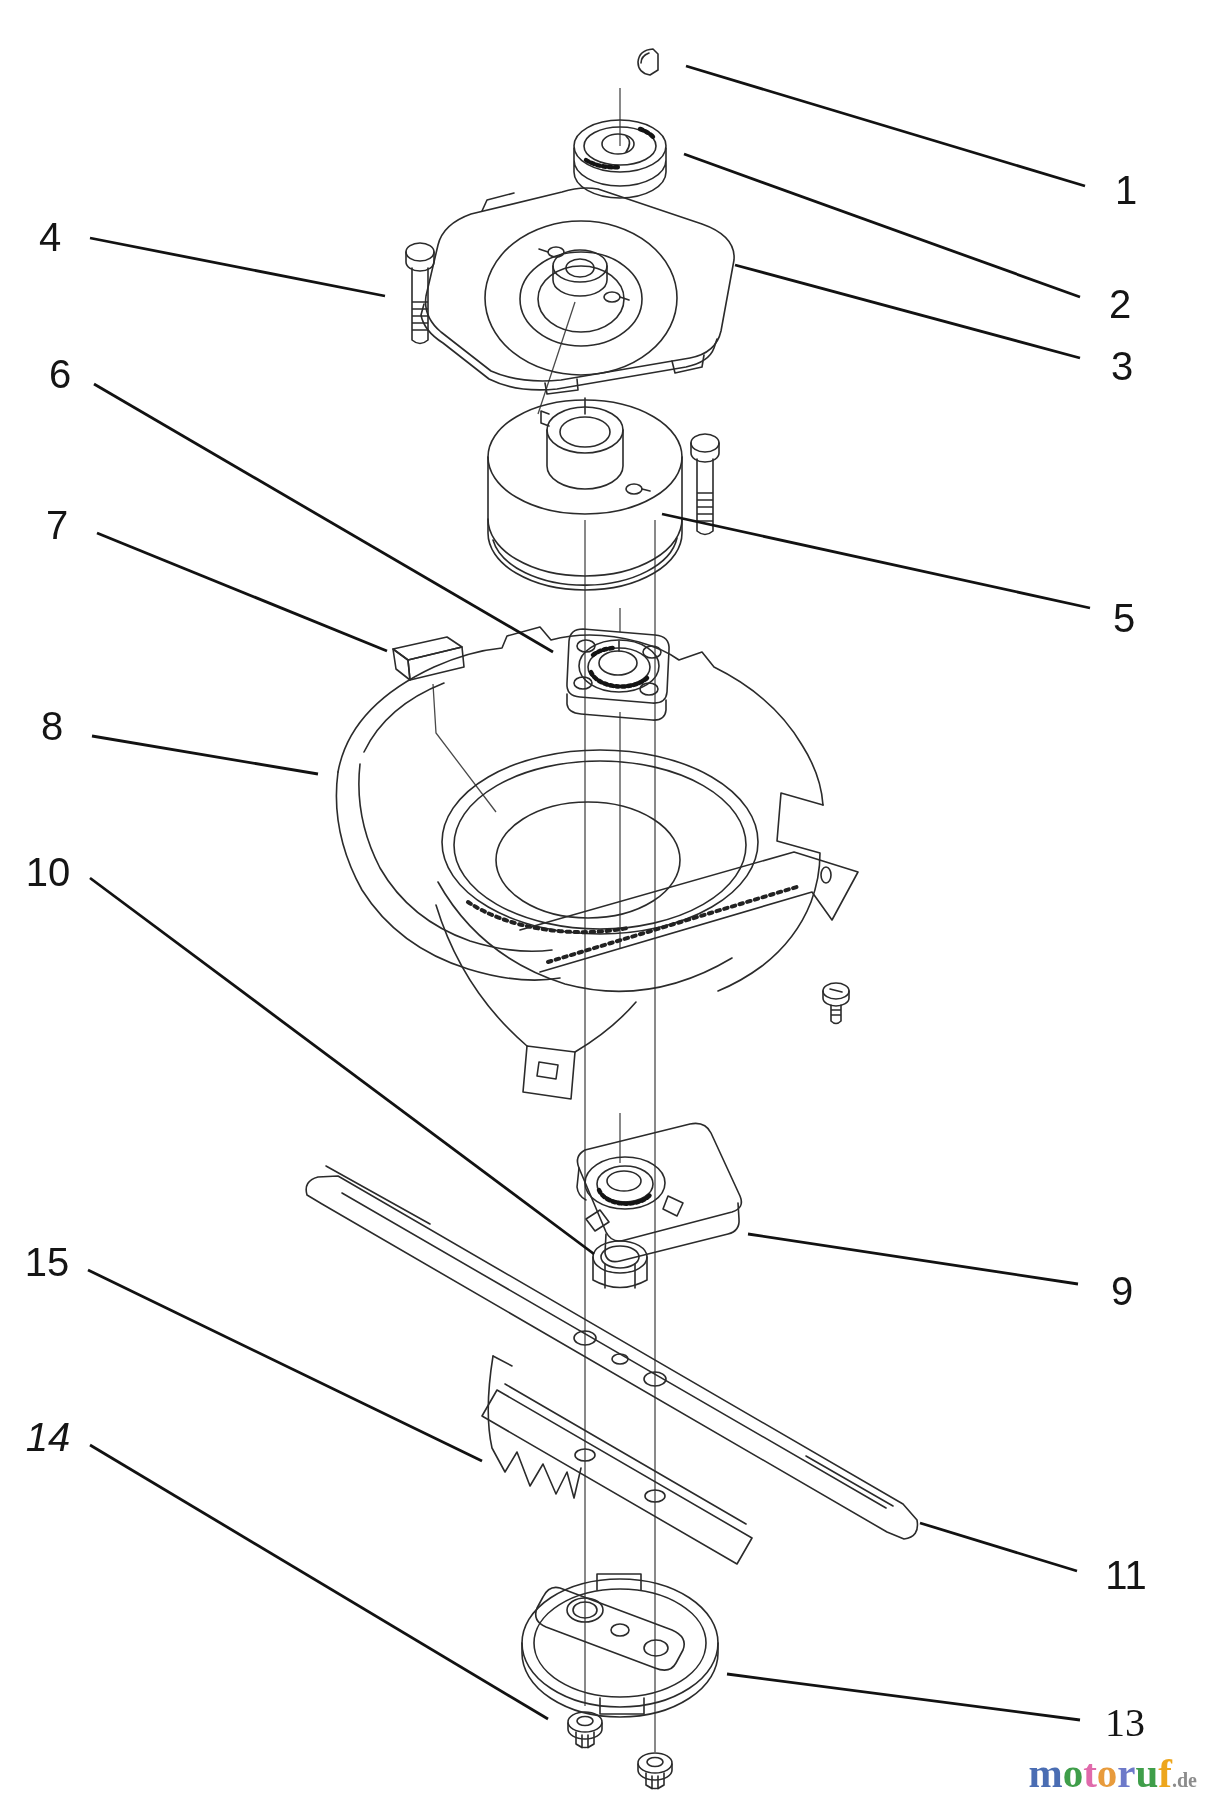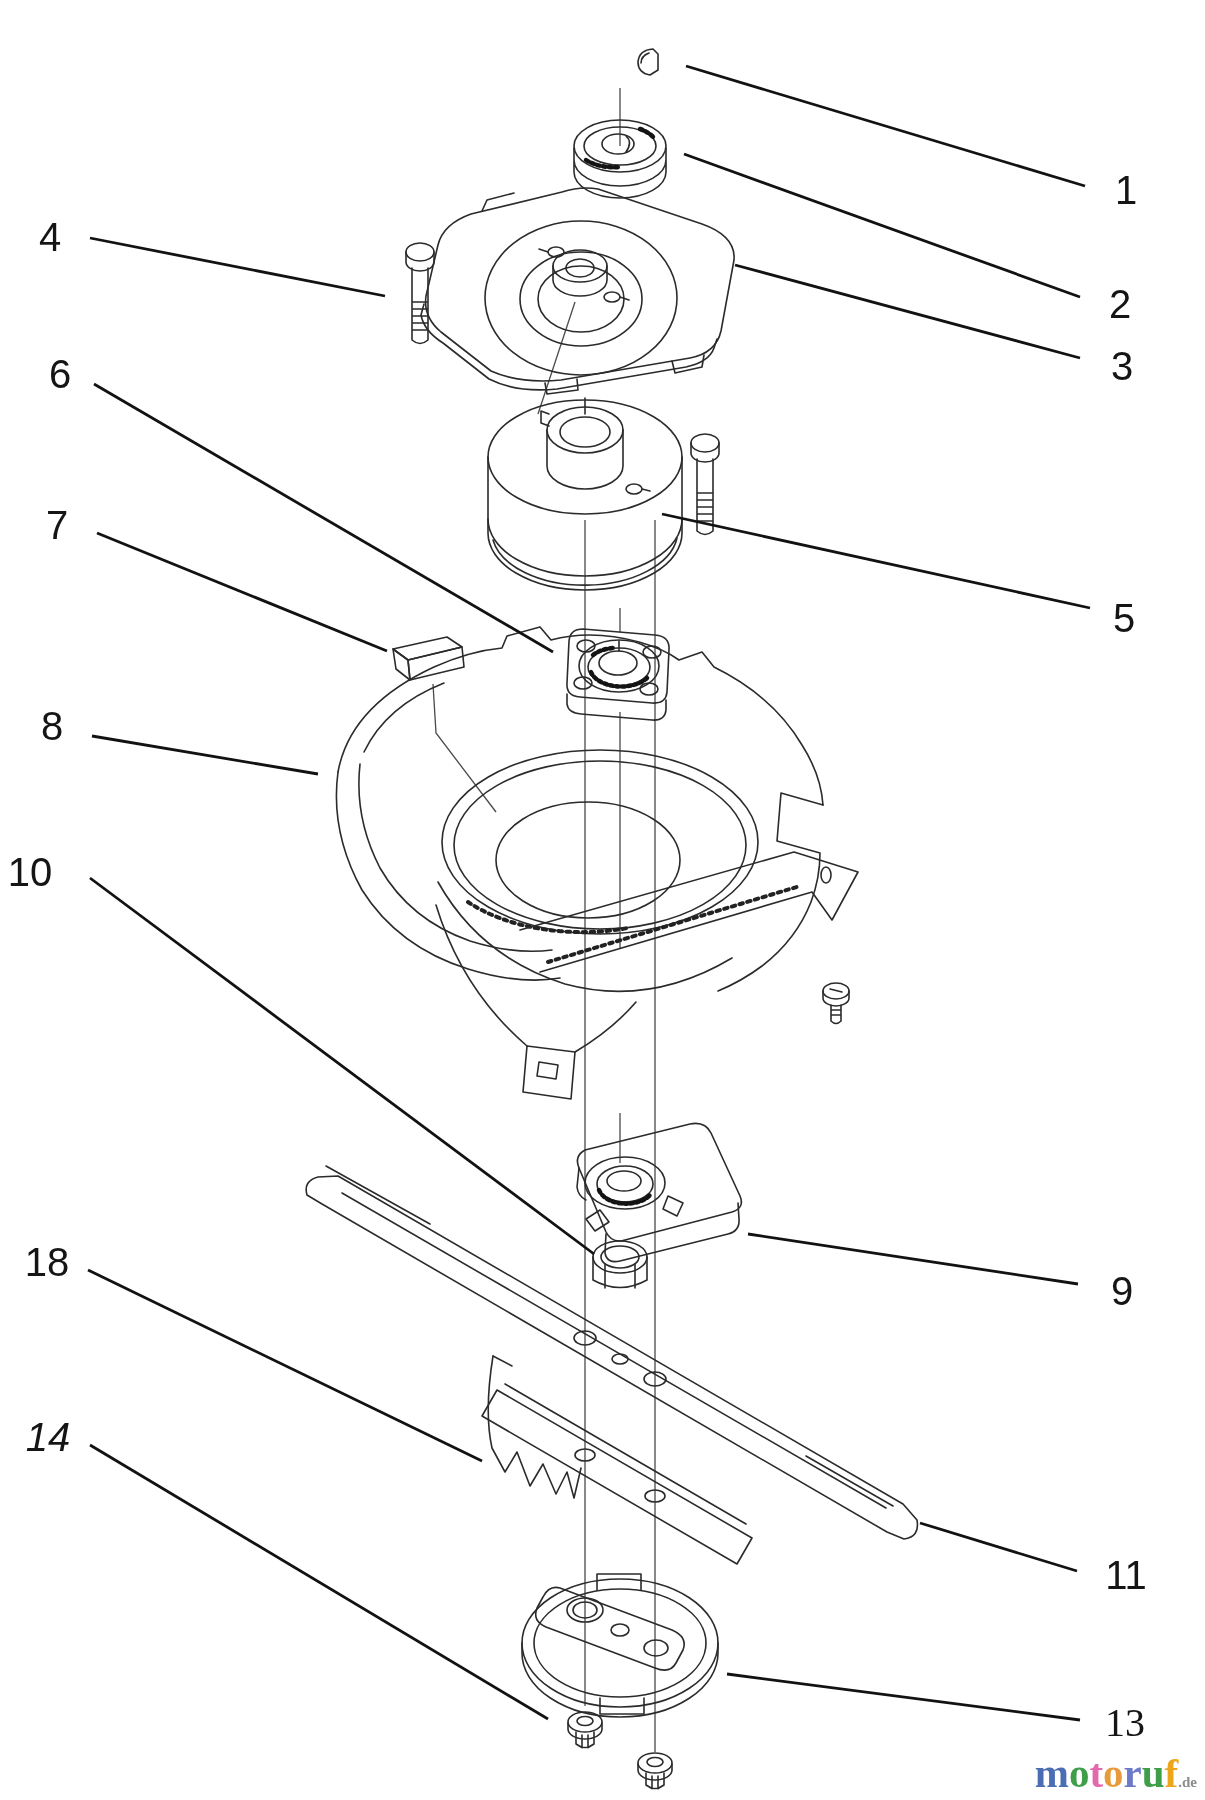--- a/index.html
+++ b/index.html
@@ -8,21 +8,21 @@
   #art{position:absolute;left:0;top:0;}
   .part{fill:none;stroke:#2b2b2b;stroke-width:1.6;stroke-linecap:round;stroke-linejoin:round;}
   .axis{fill:none;stroke:#4a4a4a;stroke-width:1.3;}
   .hatch{fill:none;stroke:#141414;stroke-width:4.5;stroke-dasharray:3,3;}
   .dashtex{fill:none;stroke:#222;stroke-width:4;stroke-dasharray:3.5,4.5;}
   .leader{stroke:#121212;stroke-width:2.8;}
   .callout{position:absolute;transform:translate(-50%,-50%);
            font-size:40px;color:#151515;line-height:1;}
   #logo{position:absolute;right:8px;bottom:6px;
         font-family:"Liberation Serif",serif;font-weight:bold;font-size:41px;line-height:1;}
-  #logo .suffix{font-size:15px;font-weight:bold;}
+  #logo .suffix{font-size:20px;font-weight:bold;}
 </style>
 </head>
 <body>
 
 <div id="stage">
 
 <svg id="art" width="1205" height="1800" viewBox="0 0 1205 1800">
 
   <defs>
     <g id="hexbolt">
@@ -220,23 +220,23 @@
 <div id="callout-layer">
       <span class="callout" style="left: 1126px; top: 190px;">1</span>
       <span class="callout" style="left: 1120px; top: 304px;">2</span>
       <span class="callout" style="left: 1122px; top: 366px;">3</span>
       <span class="callout" style="left: 50px; top: 237px;">4</span>
       <span class="callout" style="left: 1124px; top: 618px;">5</span>
       <span class="callout" style="left: 60px; top: 374px;">6</span>
       <span class="callout" style="left: 57px; top: 525px;">7</span>
       <span class="callout" style="left: 52px; top: 726px;">8</span>
       <span class="callout" style="left: 1122px; top: 1291px;">9</span>
-      <span class="callout" style="left: 30px; top: 872px; text-align: right;">10</span>
+      <span class="callout" style="left: 48px; top: 872px; text-align: right;">10</span>
       <span class="callout" style="left: 1126px; top: 1575px;">11</span>
-      <span class="callout" style="left: 47px; top: 1262px;">18</span>
+      <span class="callout" style="left: 47px; top: 1262px;">15</span>
       <span class="callout" style="left: 1125px; top: 1723px; font-family: Liberation Serif, serif;">13</span>
       <span class="callout" style="left: 48px; top: 1437px; font-style: italic;">14</span>
     </div>
 
 <div id="logo">
   <span id="logo-word"><span style="color: rgb(74, 109, 179);">m</span><span style="color: rgb(63, 158, 74);">o</span><span style="color: rgb(224, 106, 171);">t</span><span style="color: rgb(232, 155, 60);">o</span><span style="color: rgb(109, 121, 201);">r</span><span style="color: rgb(63, 158, 74);">u</span><span style="color: rgb(237, 166, 28);">f</span></span><span class="suffix" style="color: rgb(140, 140, 140);">.de</span>
 </div>
 
 </div>
 

